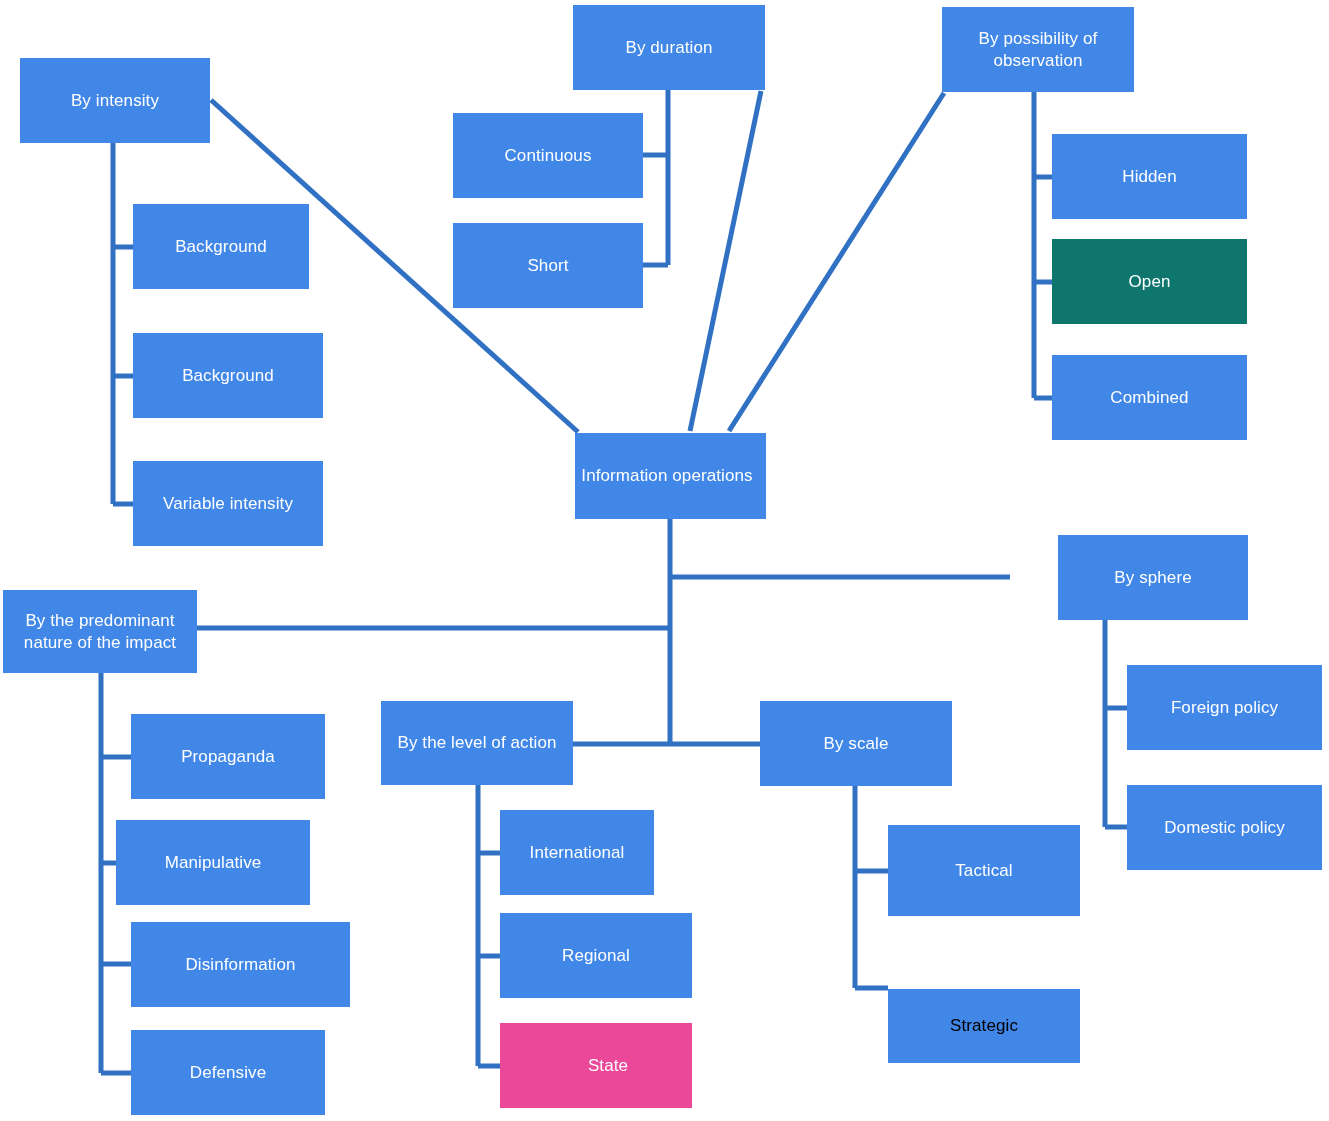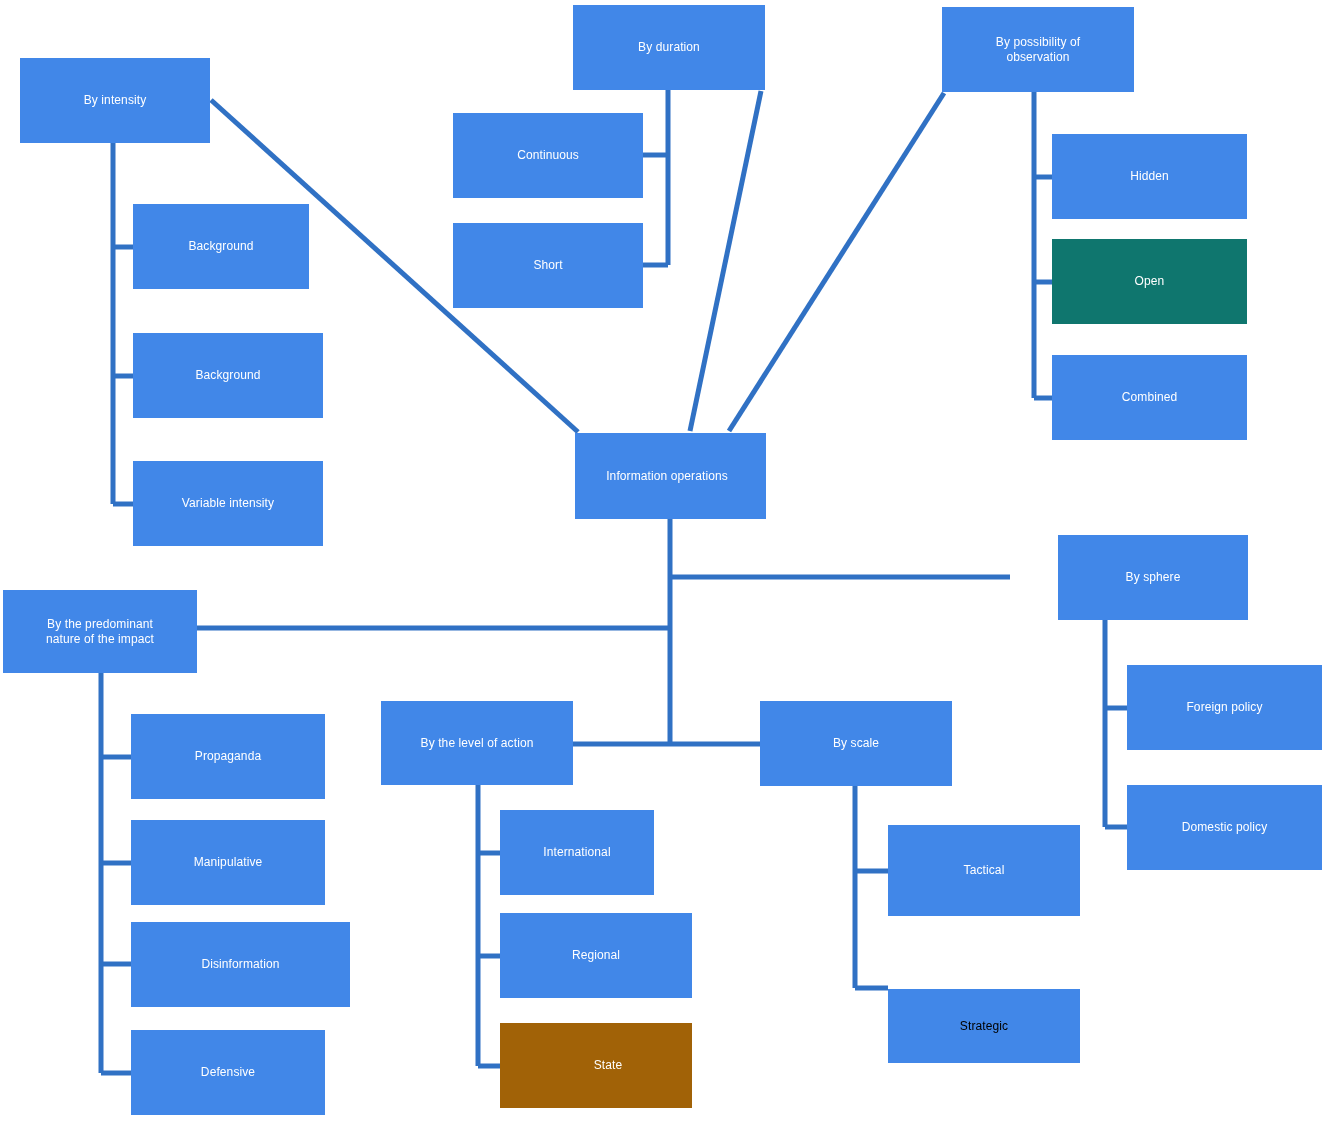--- a/index.html
+++ b/index.html
@@ -28,21 +28,21 @@
   }
   .node {
     position: absolute;
     box-sizing: border-box;
     background: #4187e8;
     color: #ffffff;
     display: flex;
     align-items: center;
     justify-content: center;
     text-align: center;
-    font-size: 12px;
+    font-size: 17px;
     line-height: 1.25;
     font-weight: 400;
     letter-spacing: 0.1px;
     white-space: pre;
     z-index: 2;
   }
   .node.root {
     overflow: visible;
   }
   .node.root .label {
@@ -161,40 +161,40 @@
     <span class="label">Domestic policy</span>
   </div>
 
   <div class="node" style="left: 3px; top: 590px; width: 194px; height: 83px; background: rgb(65, 135, 232); color: rgb(255, 255, 255);">
     <span class="label">By the predominant
 nature of the impact</span>
   </div>
   <div class="node" style="left: 131px; top: 714px; width: 194px; height: 85px; background: rgb(65, 135, 232); color: rgb(255, 255, 255);">
     <span class="label">Propaganda</span>
   </div>
-  <div class="node" style="left: 131px; top: 820px; width: 194px; height: 85px; background: rgb(65, 135, 232); color: rgb(255, 255, 255);">
+  <div class="node" style="left: 116px; top: 820px; width: 194px; height: 85px; background: rgb(65, 135, 232); color: rgb(255, 255, 255);">
     <span class="label">Manipulative</span>
   </div>
   <div class="node" style="left: 131px; top: 922px; width: 219px; height: 85px; background: rgb(65, 135, 232); color: rgb(255, 255, 255);">
     <span class="label">Disinformation</span>
   </div>
   <div class="node" style="left: 131px; top: 1030px; width: 194px; height: 85px; background: rgb(65, 135, 232); color: rgb(255, 255, 255);">
     <span class="label">Defensive</span>
   </div>
 
   <div class="node" style="left: 381px; top: 701px; width: 192px; height: 84px; background: rgb(65, 135, 232); color: rgb(255, 255, 255);">
     <span class="label">By the level of action</span>
   </div>
   <div class="node" style="left: 500px; top: 810px; width: 154px; height: 85px; background: rgb(65, 135, 232); color: rgb(255, 255, 255);">
     <span class="label">International</span>
   </div>
   <div class="node" style="left: 500px; top: 913px; width: 192px; height: 85px; background: rgb(65, 135, 232); color: rgb(255, 255, 255);">
     <span class="label">Regional</span>
   </div>
-  <div class="node" style="left: 500px; top: 1023px; width: 192px; height: 85px; background: #a16207; color: rgb(255, 255, 255); padding-left: 24px;">
+  <div class="node" style="left: 500px; top: 1023px; width: 192px; height: 85px; background: #ec4899; color: rgb(255, 255, 255); padding-left: 24px;">
     <span class="label">State</span>
   </div>
 
   <div class="node" style="left: 760px; top: 701px; width: 192px; height: 85px; background: rgb(65, 135, 232); color: rgb(255, 255, 255);">
     <span class="label">By scale</span>
   </div>
   <div class="node" style="left: 888px; top: 825px; width: 192px; height: 91px; background: rgb(65, 135, 232); color: rgb(255, 255, 255);">
     <span class="label">Tactical</span>
   </div>
   <div class="node" style="left: 888px; top: 989px; width: 192px; height: 74px; background: rgb(65, 135, 232); color: #000000;">

